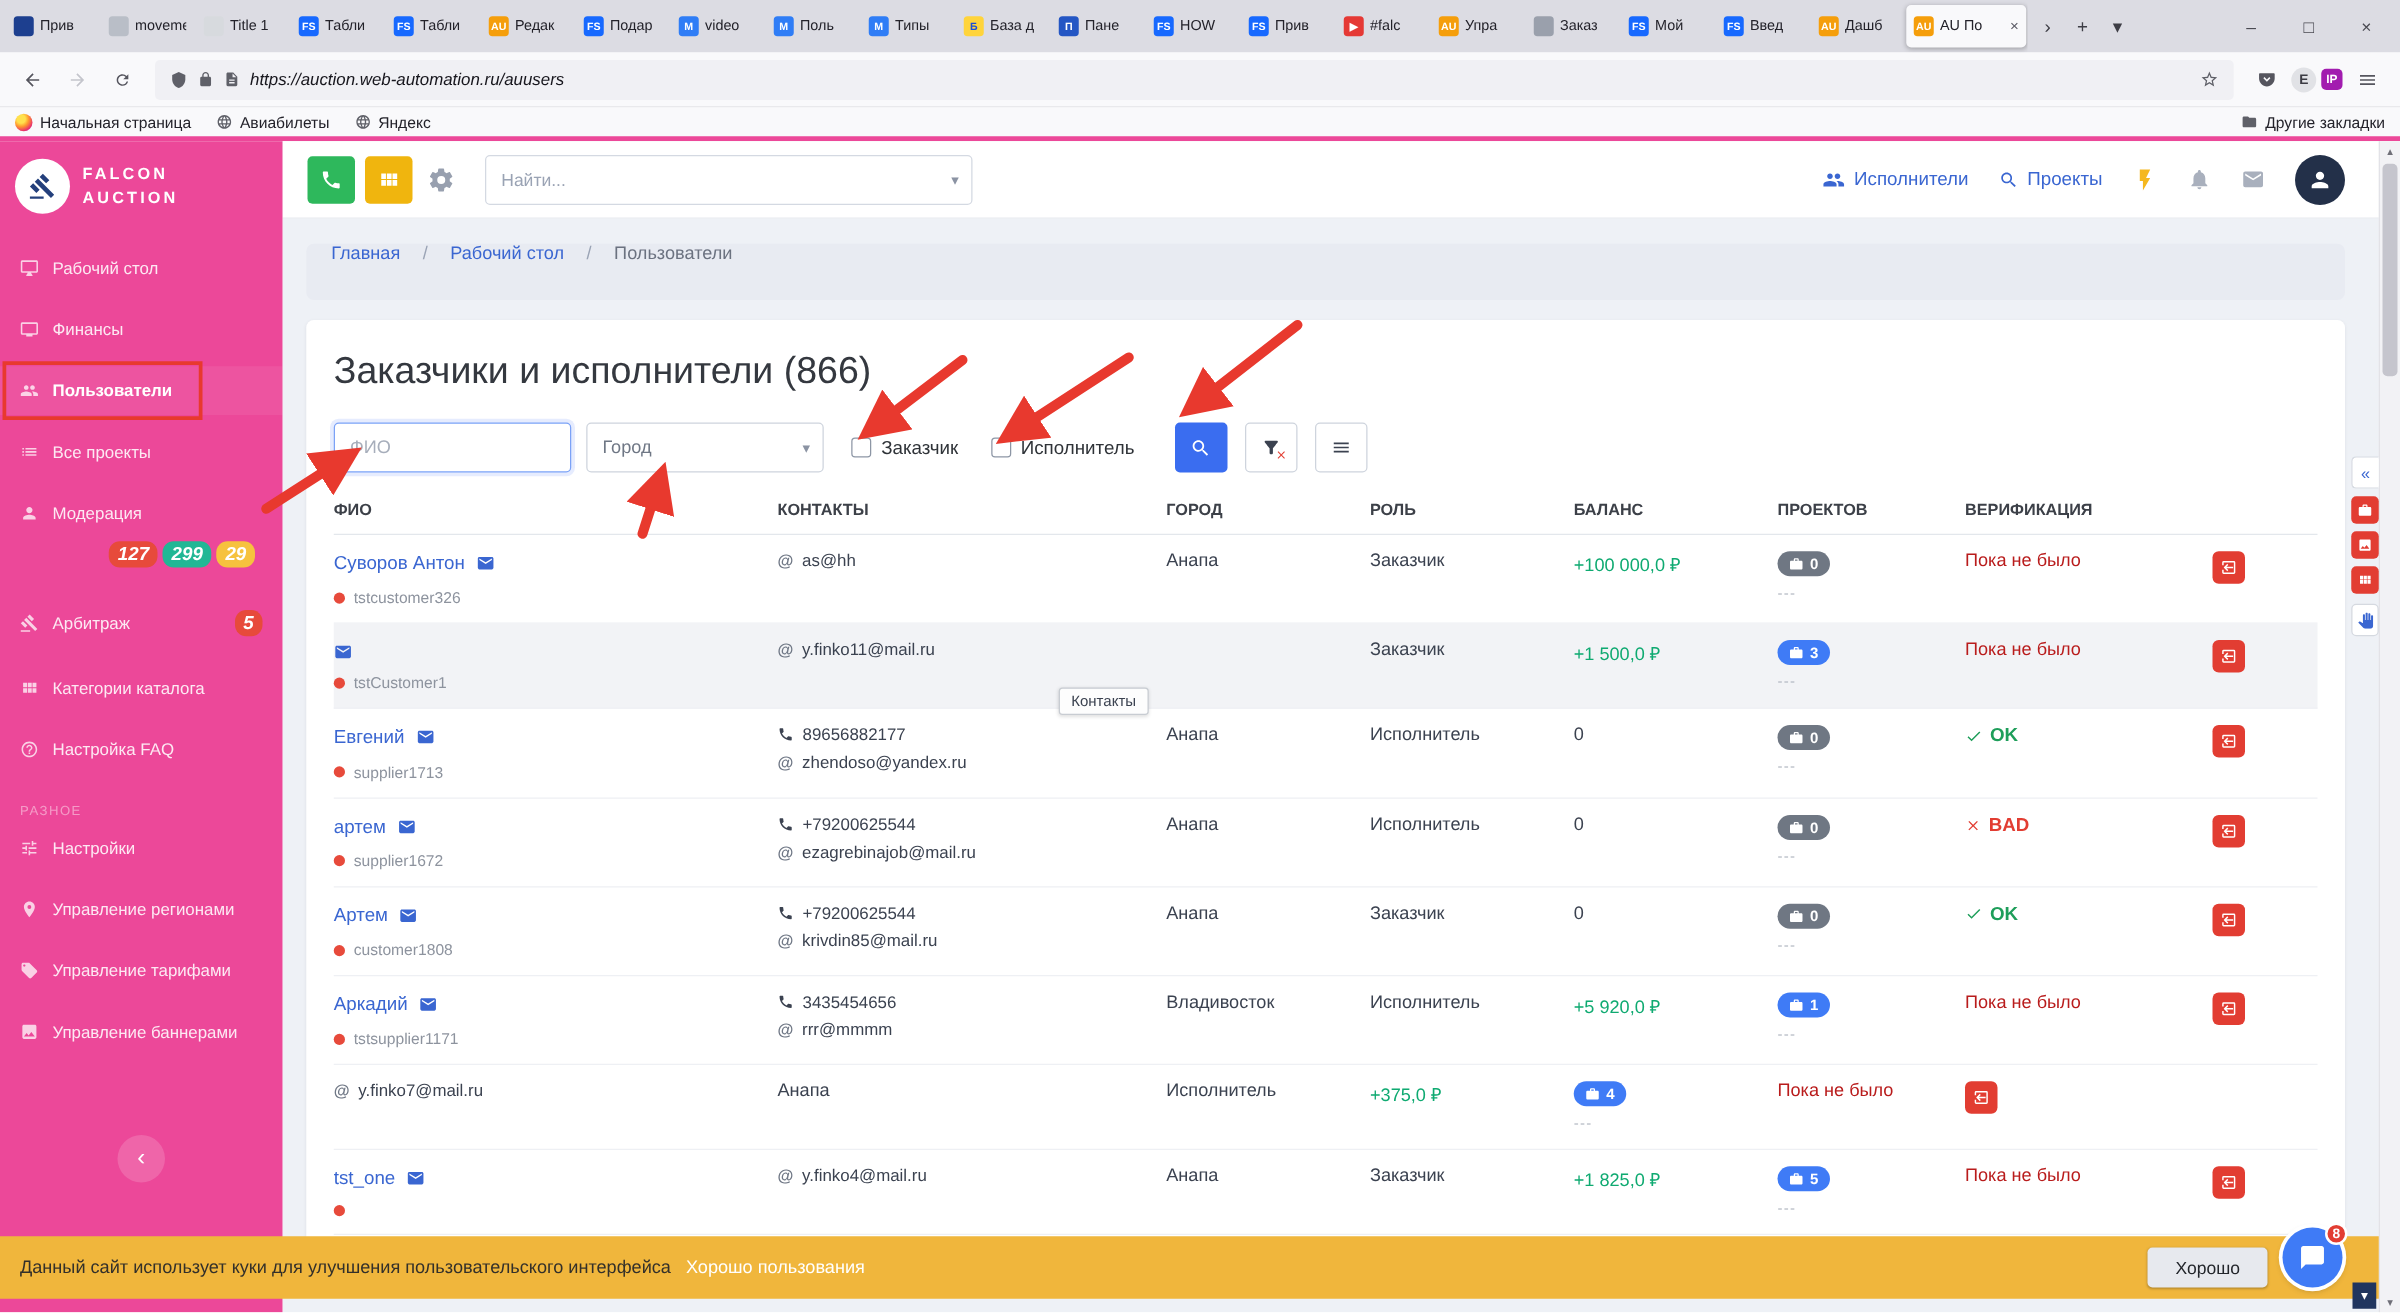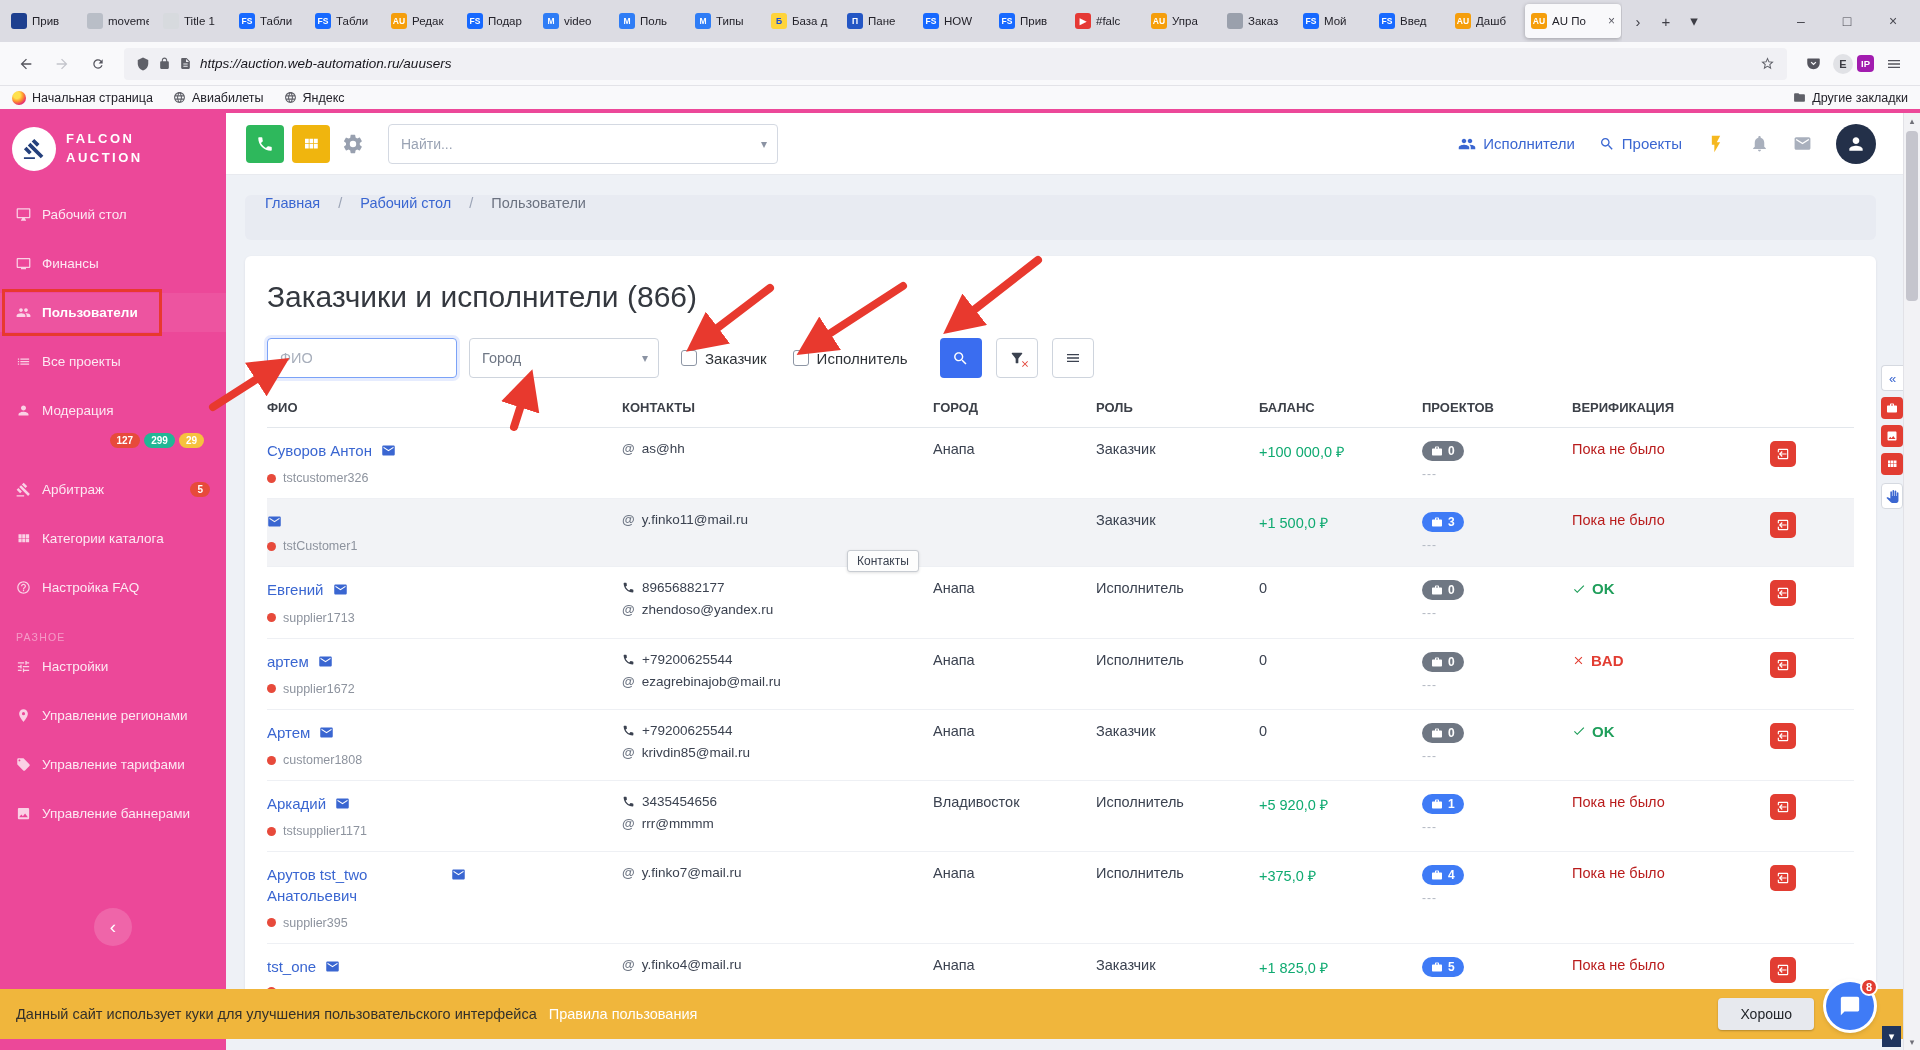--- a/index.html
+++ b/index.html
@@ -49,21 +49,21 @@
   .app { position:absolute; top:113px; left:0; right:0; bottom:0; display:flex; }
   .sidebar { width:226px; background:#ec4899; color:#fff; position:relative; flex:0 0 auto; }
   .brand { display:flex; gap:10px; align-items:center; padding:14px 12px 12px; }
   .brand-logo { width:44px; height:44px; border-radius:50%; background:#fff; color:#24407c; display:flex; align-items:center; justify-content:center; }
   .brand-text { display:flex; flex-direction:column; font-size:13px; font-weight:bold; letter-spacing:2.5px; line-height:1.45; }
   #side-menu { margin-top:12px; }
   .side-item { display:flex; align-items:center; gap:11px; padding:12px 16px; margin-bottom:10px; font-size:13.5px; color:rgba(255,255,255,.88); position:relative; cursor:pointer; flex-wrap:wrap; }
   .side-ic { color:rgba(255,255,255,.75); }
   .side-item.active { font-weight:bold; color:#fff; background:rgba(255,255,255,.07); }
   .anno-rect { position:absolute; left:2px; top:-4px; width:160px; height:calc(100% + 8px); border:3px solid #e8392e; pointer-events:none; }
-  .badge { border-radius:9px; padding:2px 7px; font-size:10px; font-weight:bold; color:#fff; }
+  .badge { border-radius:9px; padding:2px 7px; font-size:15px; font-weight:bold; color:#fff;font-style:italic; }
   .badge-row { width:100%; display:flex; justify-content:flex-end; gap:4px; margin-top:4px; padding-right:6px; }
   .badge.inline { margin-left:auto; }
   .side-section { padding:14px 16px 4px; font-size:10.5px; letter-spacing:1.2px; color:rgba(255,255,255,.45); }
   .collapse-btn { position:absolute; bottom:104px; left:50%; transform:translateX(-50%); width:38px; height:38px; border-radius:50%; border:none; background:rgba(255,255,255,.16); color:#fff; font-size:19px; }
 
   .main { flex:1; display:flex; flex-direction:column; background:#eef1f6; min-width:0; }
   .topbar { height:62px; background:#fff; display:flex; align-items:center; padding:0 44px 0 20px; gap:8px; flex:0 0 auto; border-bottom:1px solid #e8eaef; }
   .sq-btn { width:38px; height:38px; border:none; border-radius:4px; color:#fff; display:flex; align-items:center; justify-content:center; }
   .green { background:#2eb85c; } .yellow { background:#f0b50e; }
   .icon-btn { border:none; background:transparent; color:#98a0af; margin:0 4px; display:flex; }
@@ -905,34 +905,20 @@
                   <button class="act-btn">
                     <span class="icn i14">
                       <svg viewBox="0 0 24 24">
                         <path fill="currentColor" d="M10 17l1.41-1.41L8.83 13H18v-2H8.83l2.58-2.59L10 7l-5 5 5 5zm9-14H5a2 2 0 00-2 2v4h2V5h14v14H5v-4H3v4a2 2 0 002 2h14a2 2 0 002-2V5a2 2 0 00-2-2z"></path>
                       </svg>
                     </span>
                   </button>
                 </div>
               </div>
               <div class="trow">
-                <div class="cell name-cell">
-                  <div class="name-line">
-                    <a class="name-link">Арутов tst_two Анатольевич</a>
-                    <span class="icn i15 mail-ic">
-                      <svg viewBox="0 0 24 24">
-                        <path fill="currentColor" d="M20 4H4c-1.1 0-1.99.9-1.99 2L2 18c0 1.1.9 2 2 2h16c1.1 0 2-.9 2-2V6c0-1.1-.9-2-2-2zm0 4l-8 5-8-5V6l8 5 8-5v2z"></path>
-                      </svg>
-                    </span>
-                  </div>
-                  <div class="user-line">
-                    <span class="dot"></span>
-                    <span class="uname">supplier395</span>
-                  </div>
-                </div>
                 <div class="cell contacts-cell">
                   <div class="c-line">
                     <span class="at">@</span>
                     <span>y.finko7@mail.ru</span>
                   </div>
                 </div>
                 <div class="cell">Анапа</div>
                 <div class="cell">Исполнитель</div>
                 <div class="cell balance pos">+375,0 ₽</div>
                 <div class="cell"><span class="pbadge">
@@ -1037,21 +1023,21 @@
     </div>
 
   <div class="scrollbar">
     <div class="sb-arrow up">▴</div>
     <div class="sb-thumb"></div>
     <div class="sb-arrow down">▾</div>
   </div>
 
   <div class="cookiebar">
     <span>Данный сайт использует куки для улучшения пользовательского интерфейса</span>
-    <a class="cookie-link">Правила пользования</a>
+    <a class="cookie-link">Хорошо пользования</a>
     <button class="cookie-btn">Хорошо</button>
   </div>
   <div class="chat-fab">
     <span class="icn i22">
         <svg viewBox="0 0 24 24">
           <path fill="currentColor" d="M20 2H4c-1.1 0-2 .9-2 2v18l4-4h14c1.1 0 2-.9 2-2V4c0-1.1-.9-2-2-2z"></path>
         </svg>
       </span>
     <span class="chat-badge">8</span>
   </div>

